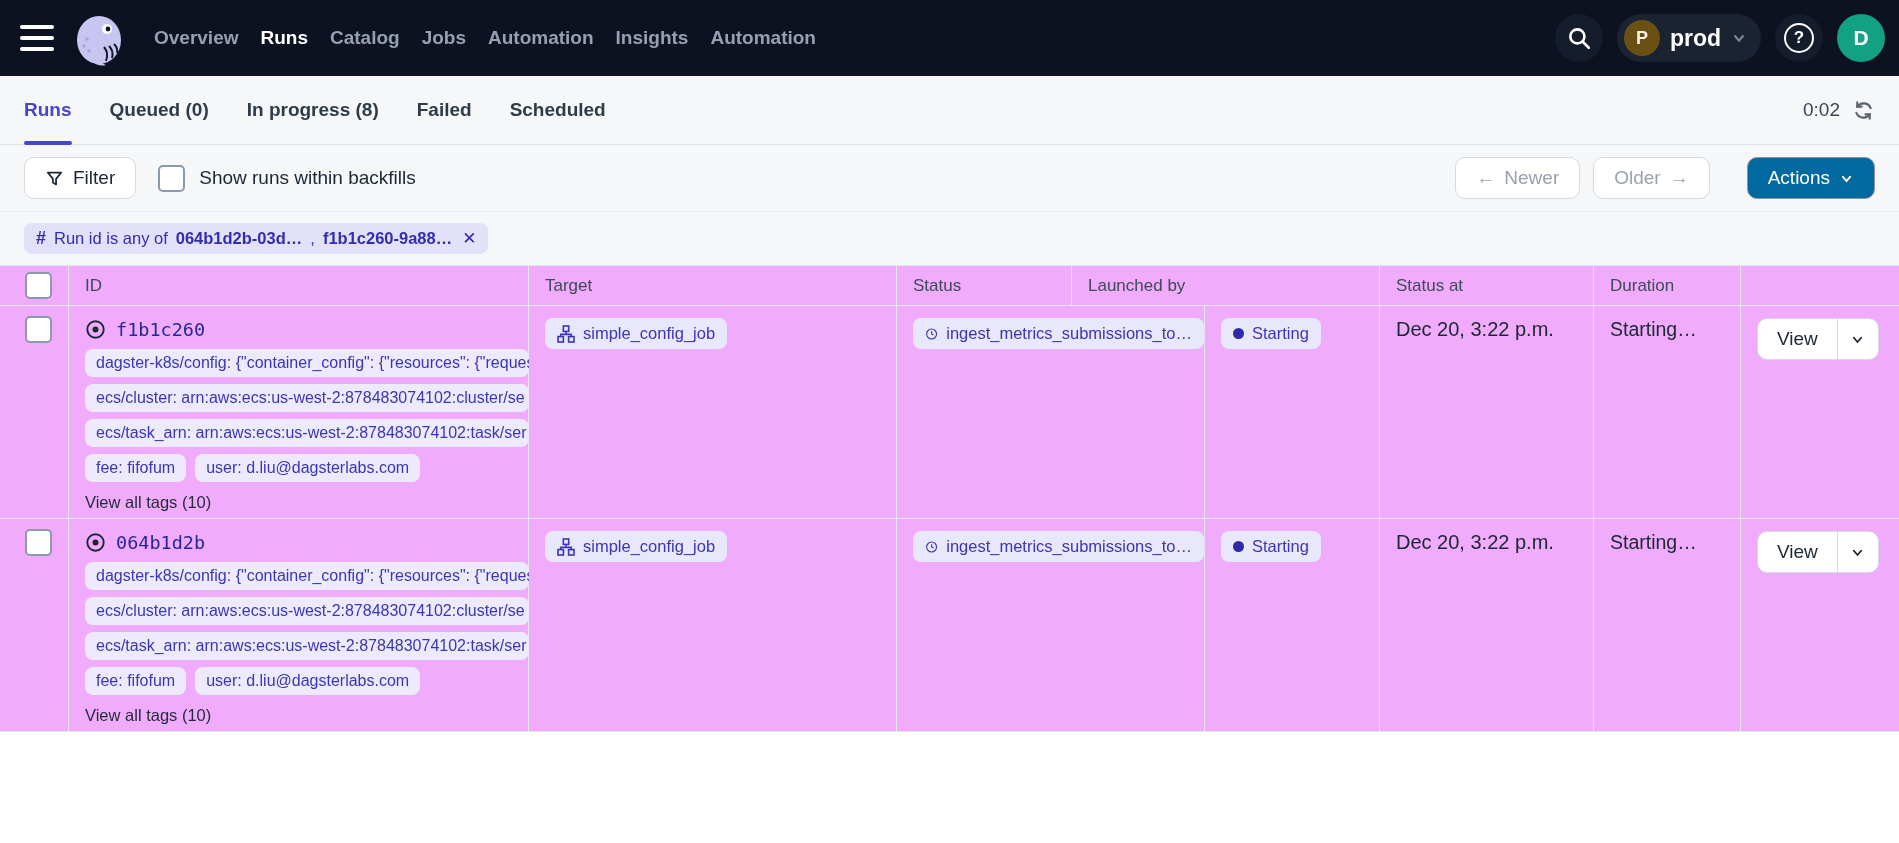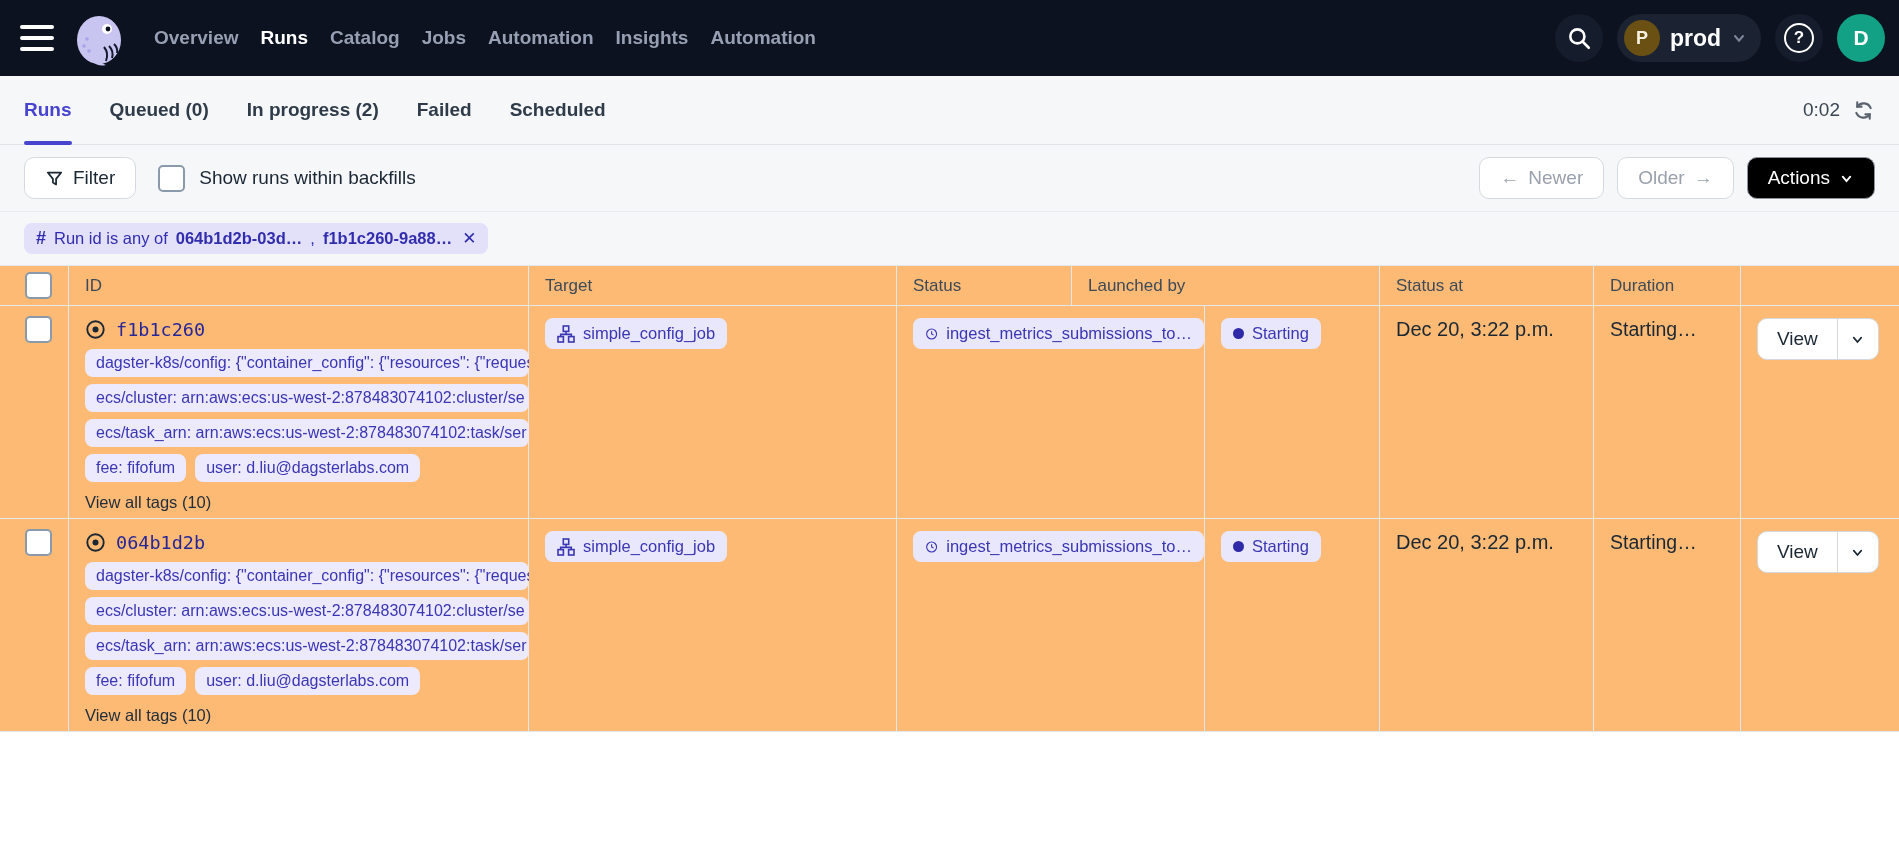--- a/index.html
+++ b/index.html
@@ -32,35 +32,35 @@
   .tab.active { color:#4744cf; }
   .tab.active::after { content:""; position:absolute; left:0; right:0; bottom:-1px; height:4px; background:#4744cf; border-radius:2px; }
   .tabs-right { margin-left:auto; display:flex; align-items:center; gap:12px; }
   .countdown { font-size:19px; color:#3a4654; }
   .refresh-btn { background:none; border:none; cursor:pointer; display:flex; align-items:center; }
 
   
   .filterrow { height:67px; display:flex; align-items:center; padding:0 24px; border-bottom:1px solid #e8eaee; }
   .btn { height:42px; border-radius:10px; background:#ffffff; border:1px solid #d6dadf; font-size:19px; color:#1b2733; display:inline-flex; align-items:center; gap:9px; padding:0 20px; cursor:pointer; font-family:inherit; }
   .btn.pager { color:#9aa1ac; }
-  .btn.primary-gray { background:#000000; border-color:#8f939e; color:#ffffff; }
+  .btn.primary-gray { background:#0369a1; border-color:#8f939e; color:#ffffff;margin-left:24px; }
   .checkbox { width:27px; height:27px; border:2px solid #8b9aab; border-radius:5px; background:#ffffff; display:inline-block; cursor:pointer; flex:none; }
   .backfill-wrap { display:flex; align-items:center; gap:14px; margin-left:22px; }
   .backfill-label { font-size:19px; color:#1b2733; }
   .filterrow-right { margin-left:auto; display:flex; align-items:center; gap:13px; }
 
   
   .chiprow { height:53px; display:flex; align-items:center; padding:0 24px; }
   .chip { height:31px; background:#e3e1fa; border-radius:8px; color:#322daf; font-size:16.5px; display:inline-flex; align-items:center; gap:8px; padding:0 12px; cursor:pointer; }
   .chip b { font-weight:700; }
   .chip .hash { font-weight:700; font-size:18px; }
   .chip .x { font-size:17px; cursor:pointer; margin-left:2px; }
 
   
-  .runs-table { background:#fdba74; border-top:1px solid #e4e7eb; }
+  .runs-table { background:#f0abfc; border-top:1px solid #e4e7eb; }
   .tr { display:flex; }
   .td, .th { border-right:1px solid #e4e7eb; flex:none; }
   .c-check { width:69px; padding-left:25px; }
   .c-id { width:460px; padding:0 0 0 16px; }
   .c-target { width:368px; padding-left:16px; }
   .c-launch { width:308px; padding-left:16px; }
   .c-status { width:175px; padding-left:16px; }
   .c-created { width:214px; padding-left:16px; }
   .c-dur { width:147px; padding-left:16px; }
   .c-view { flex:1 1 auto; border-right:none; padding-left:16px; }
@@ -140,21 +140,21 @@
       <span class="qmark">?</span>
     </button>
     <button class="user-avatar">D</button>
   </div>
 </header>
 
 <div class="tabsrow band">
   <div class="tabs">
     <div class="tab active">Runs</div>
     <div class="tab">Queued (0)</div>
-    <div class="tab">In progress (2)</div>
+    <div class="tab">In progress (8)</div>
     <div class="tab">Failed</div>
     <div class="tab">Scheduled</div>
   </div>
   <div class="tabs-right">
     <span class="countdown">0:02</span>
     <button class="refresh-btn">
       <svg width="23" height="23" viewBox="0 0 24 24" fill="none" stroke="#5a626e" stroke-width="2.2" stroke-linecap="round">
         <path d="M19.5 9.5 A8 8 0 0 0 5.5 8"></path>
         <polyline points="5.5 3.5 5.5 8 10 8" fill="none"></polyline>
         <path d="M4.5 14.5 A8 8 0 0 0 18.5 16"></path>

